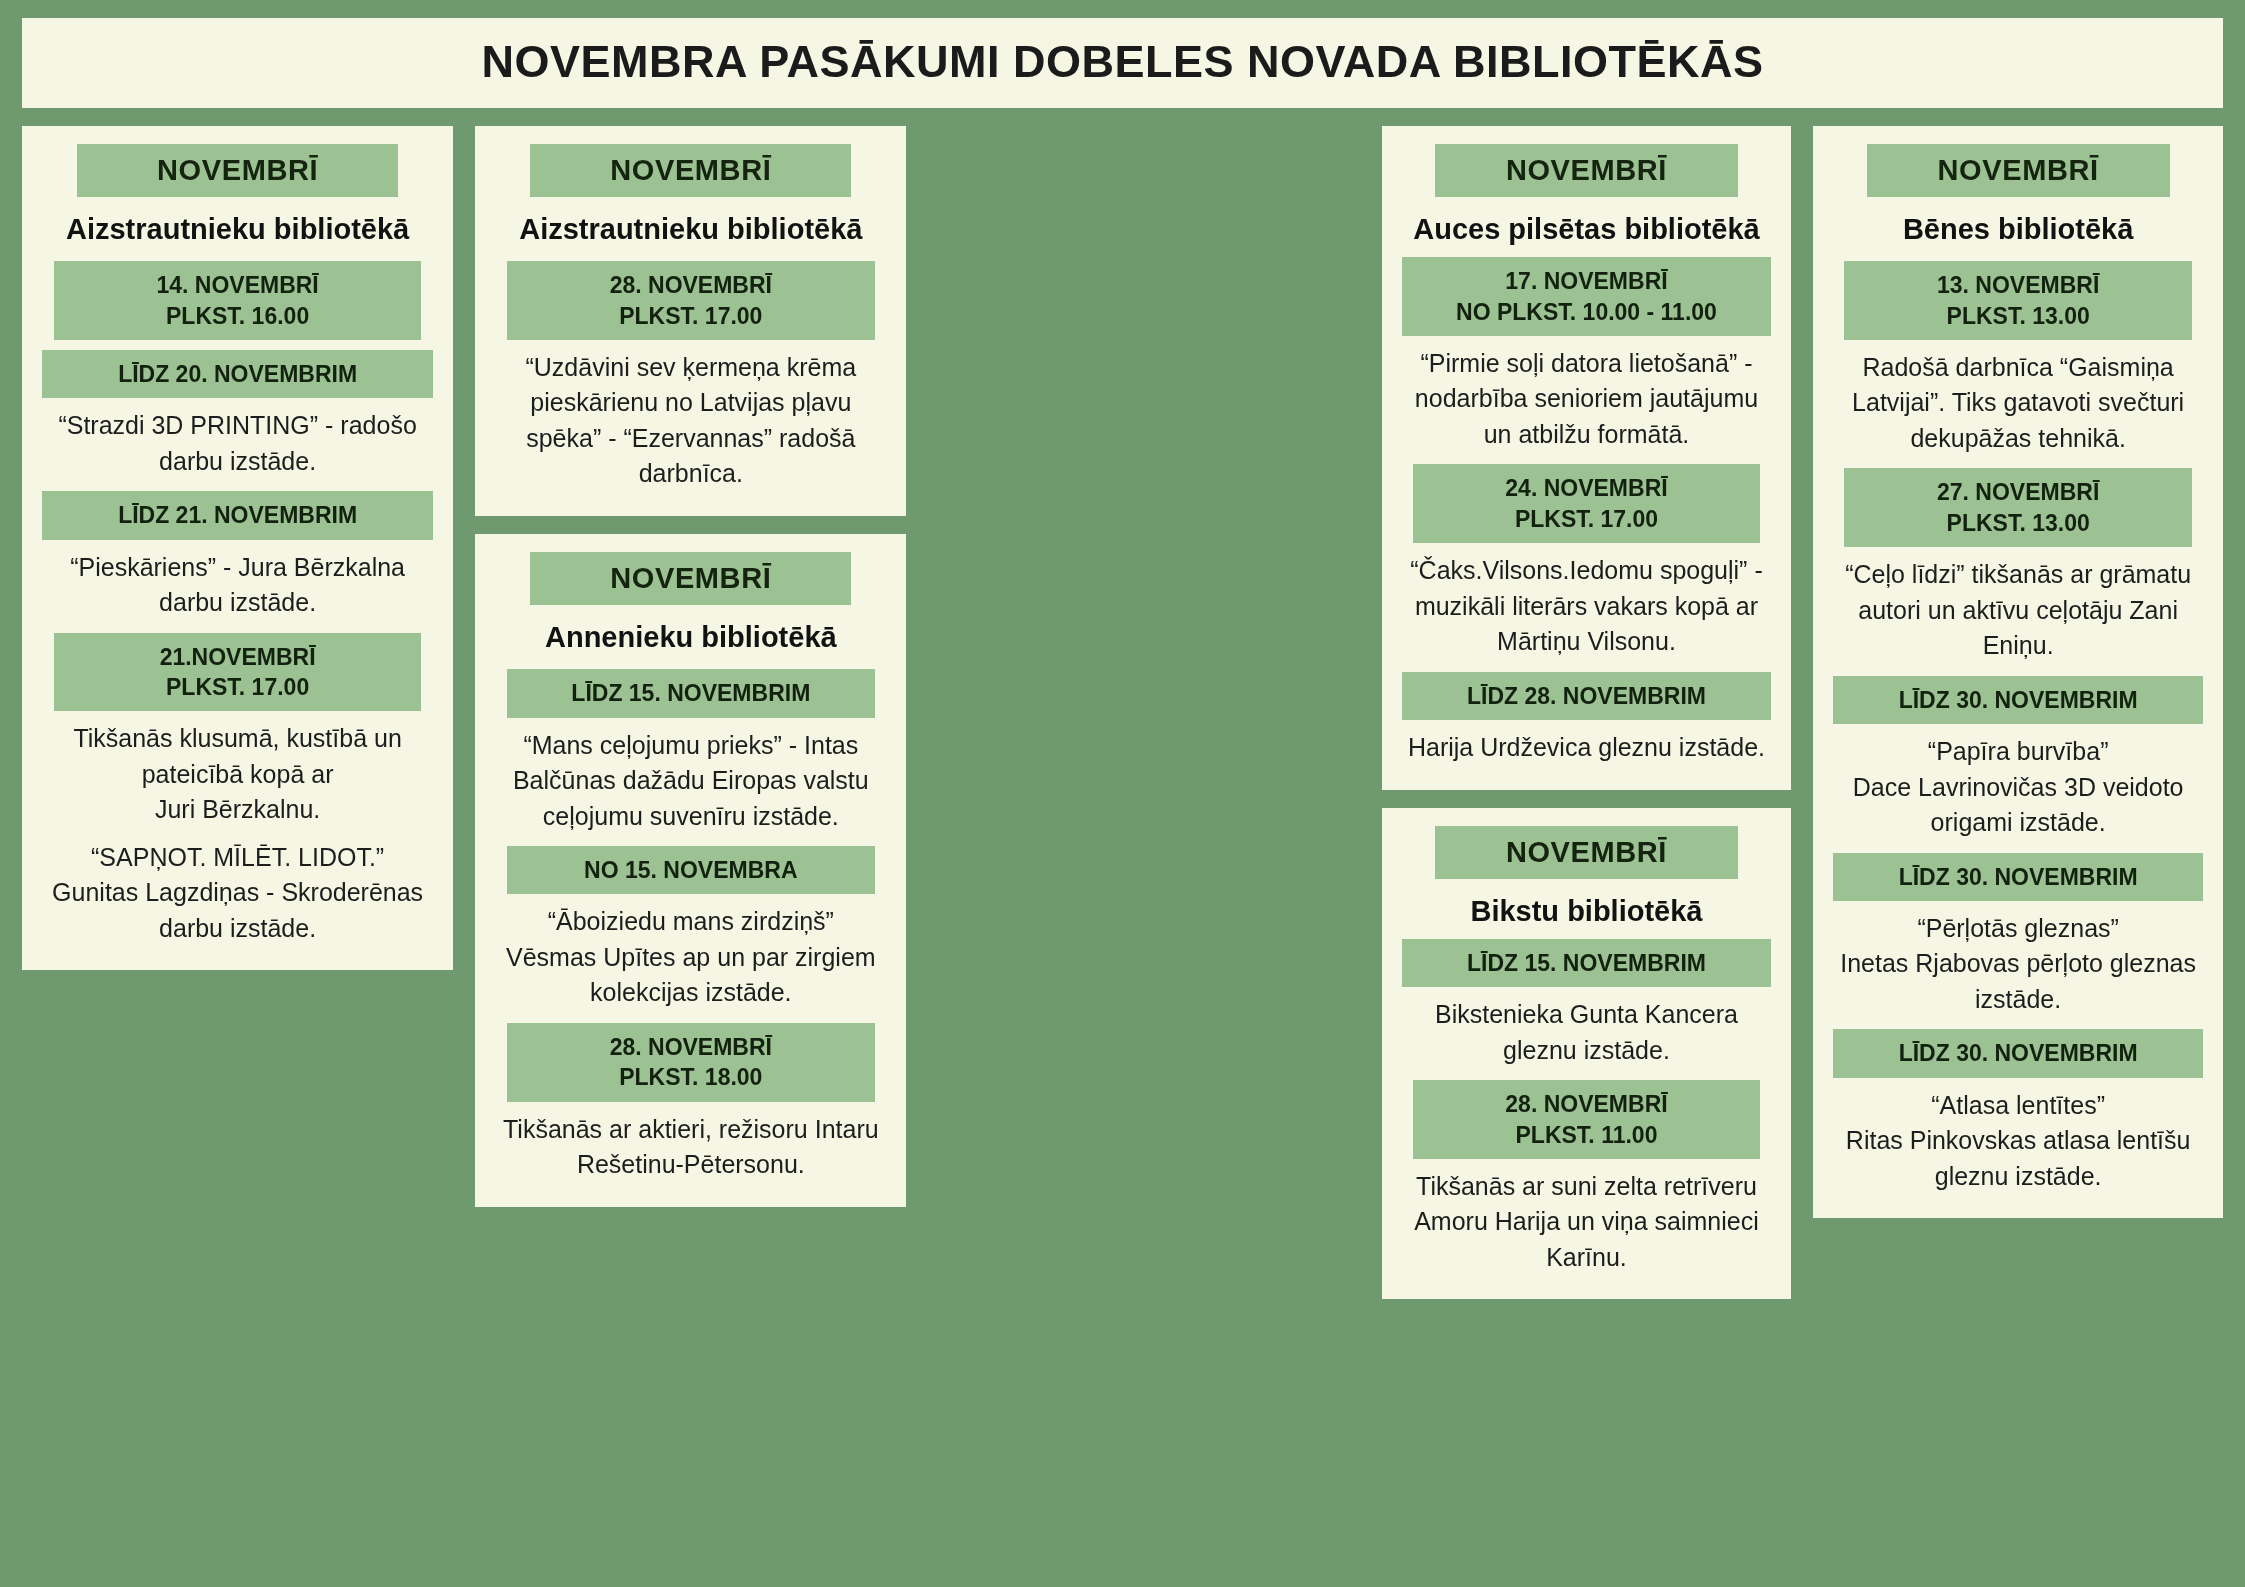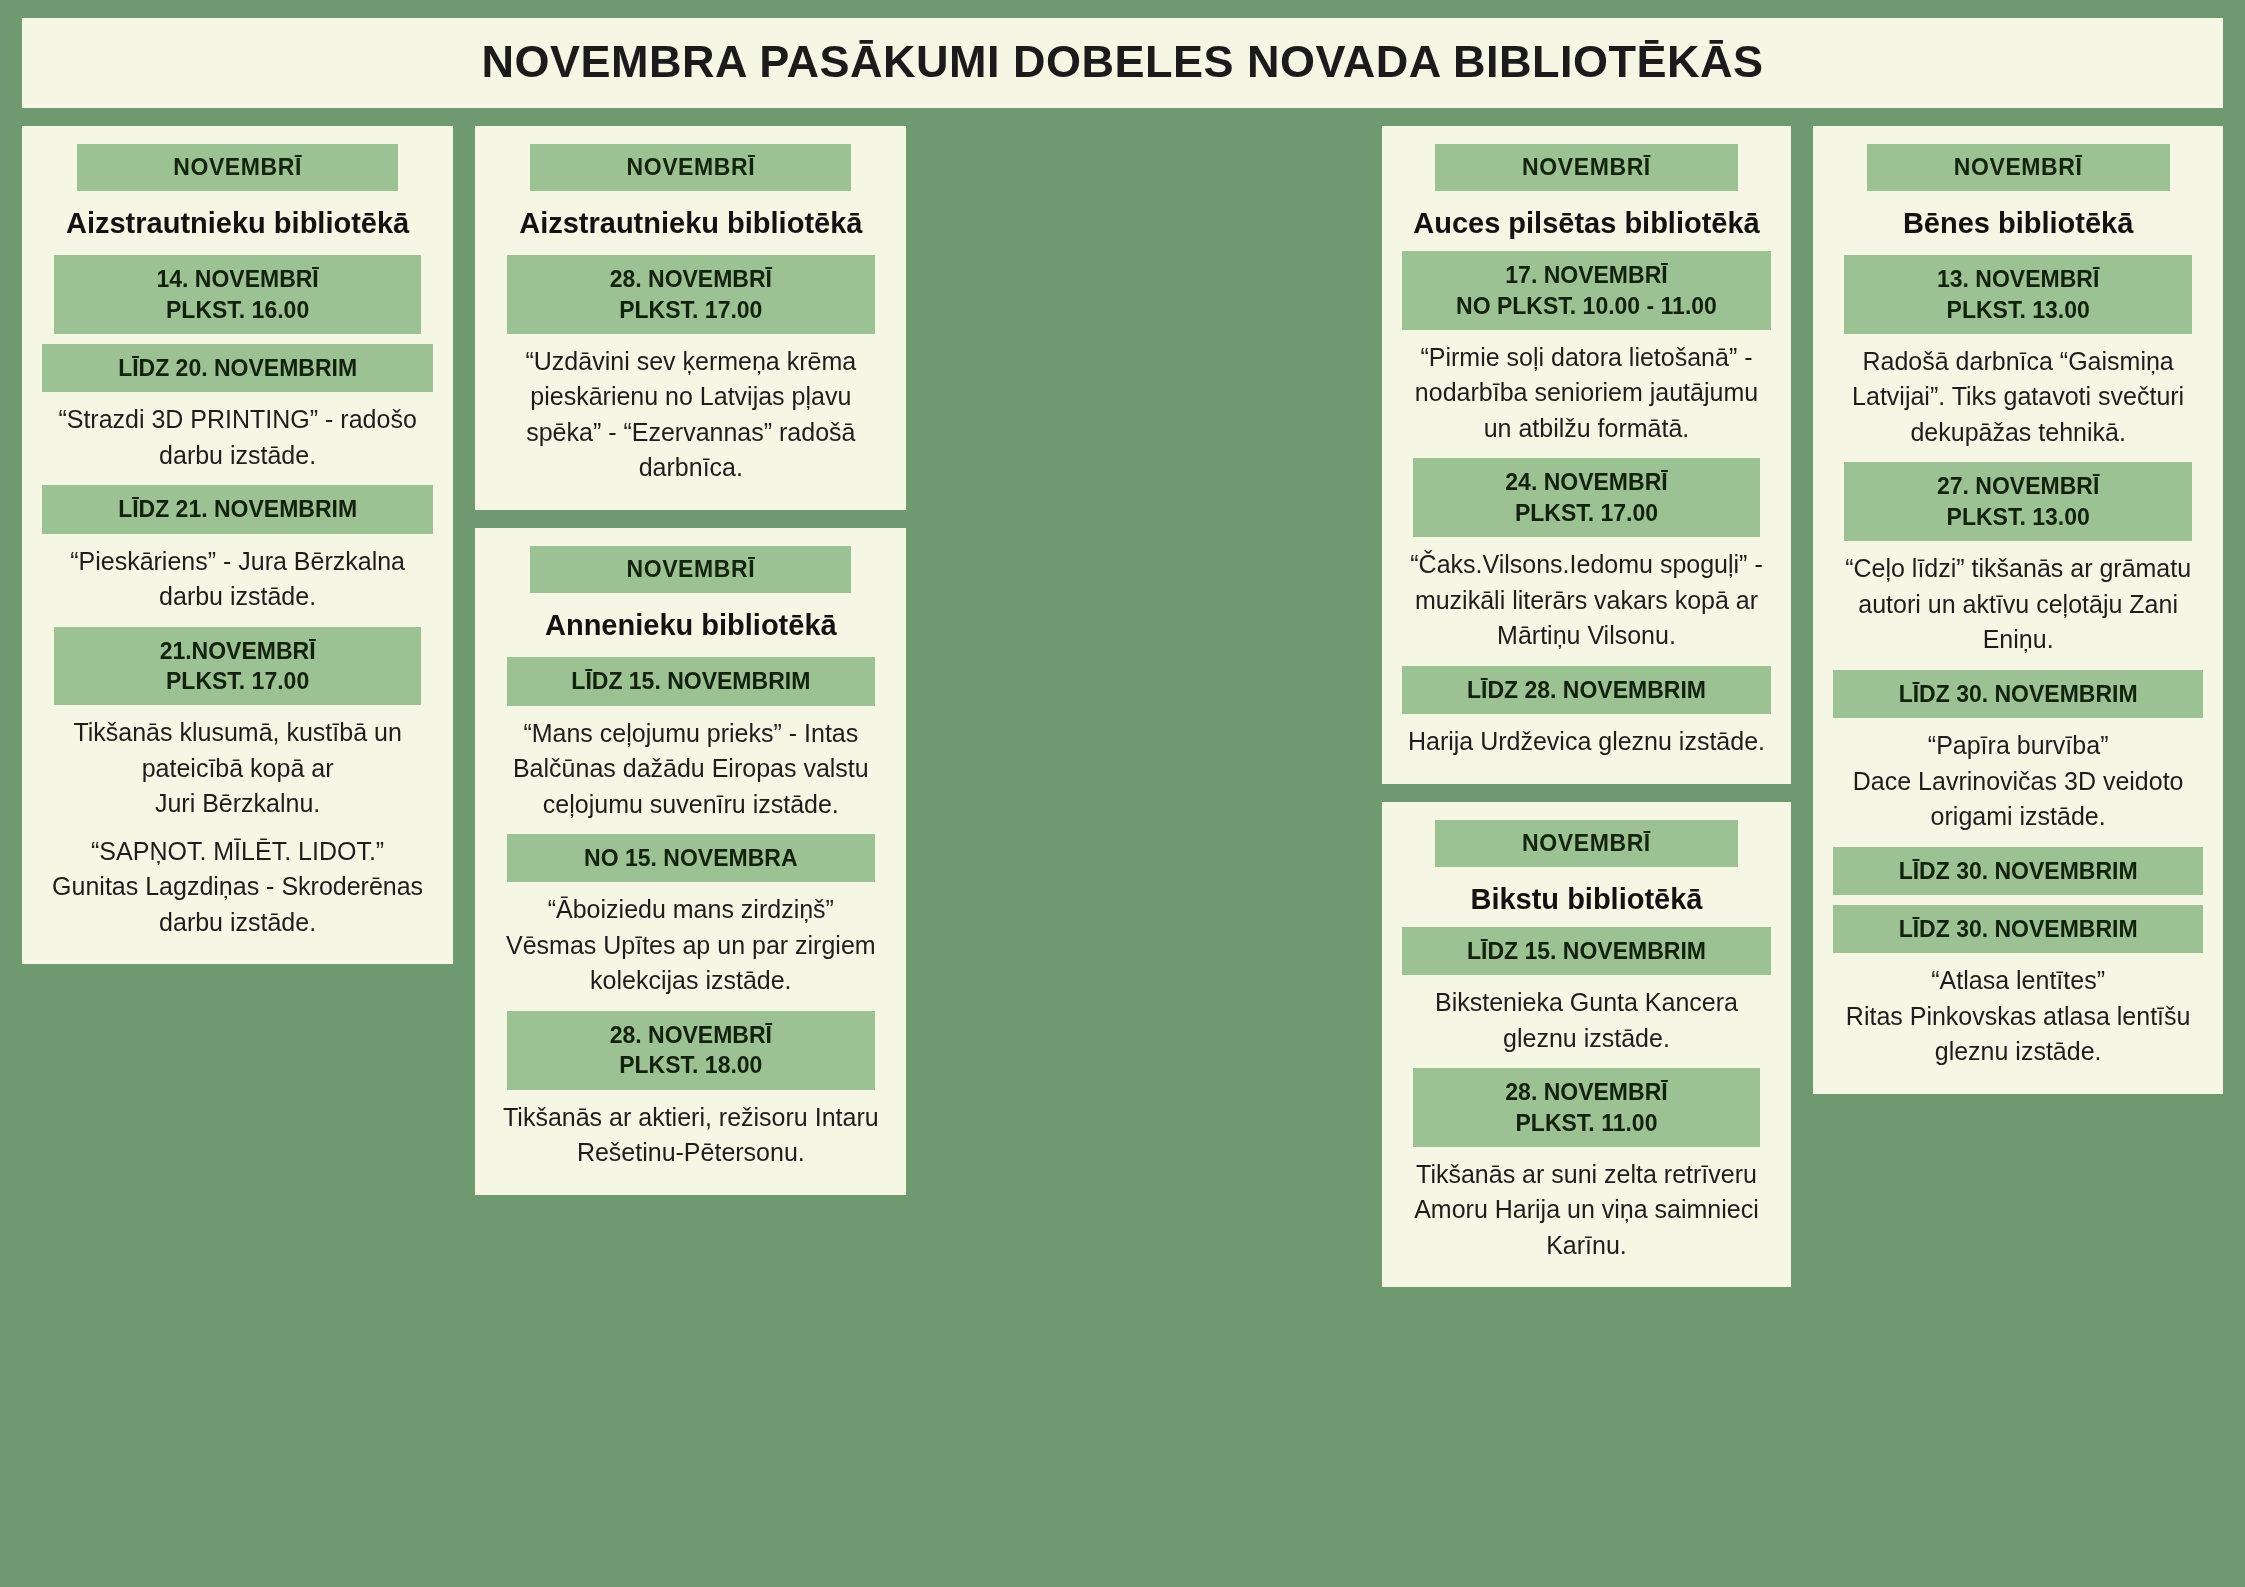--- a/index.html
+++ b/index.html
@@ -47,21 +47,21 @@
   .col-4 { width: 418px; }
 
   .card {
     background: #f5f6e4;
     padding: 18px 20px 22px 20px;
   }
   .month-tag {
     background: #9cc193;
     color: #14240f;
     font-weight: bold;
-    font-size: 23px;
+    font-size: 29px;
     letter-spacing: 0.6px;
     text-align: center;
     padding: 10px 6px;
     margin: 0 auto 14px auto;
     width: 82%;
   }
   .lib-name {
     text-align: center;
     font-size: 29px;
     font-weight: bold;
@@ -183,20 +183,21 @@
         <div class="date-tag wide">13. NOVEMBRĪ<br>PLKST. 13.00</div>
         <div class="desc">Radošā darbnīca “Gaismiņa Latvijai”. Tiks gatavoti svečturi dekupāžas tehnikā.</div>
 
         <div class="date-tag wide">27. NOVEMBRĪ<br>PLKST. 13.00</div>
         <div class="desc">“Ceļo līdzi” tikšanās ar grāmatu autori un aktīvu ceļotāju Zani Eniņu.</div>
 
         <div class="date-tag full">LĪDZ 30. NOVEMBRIM</div>
         <div class="desc">“Papīra burvība”<br>Dace Lavrinovičas 3D veidoto origami izstāde.</div>
 
         <div class="date-tag full">LĪDZ 30. NOVEMBRIM</div>
+        <div class="desc">“Pērļotās gleznas”<br>Inetas Rjabovas pērļoto gleznas izstāde.</div>
 
         <div class="date-tag full">LĪDZ 30. NOVEMBRIM</div>
         <div class="desc last">“Atlasa lentītes”<br>Ritas Pinkovskas atlasa lentīšu gleznu izstāde.</div>
       </div>
     </div>
 
   </div>
 </div>
 
 </body></html>

